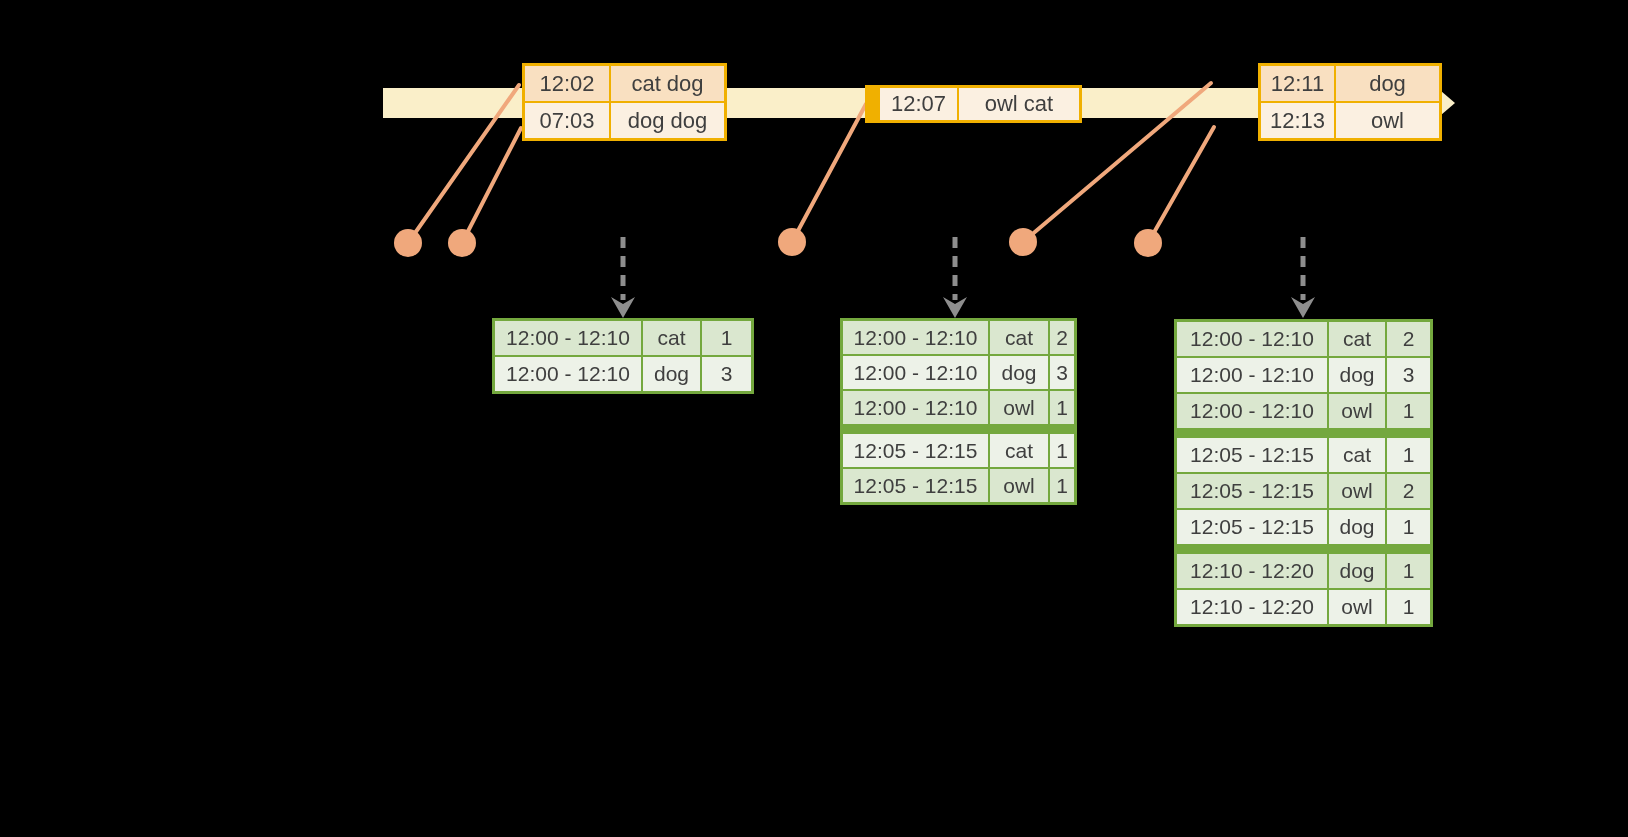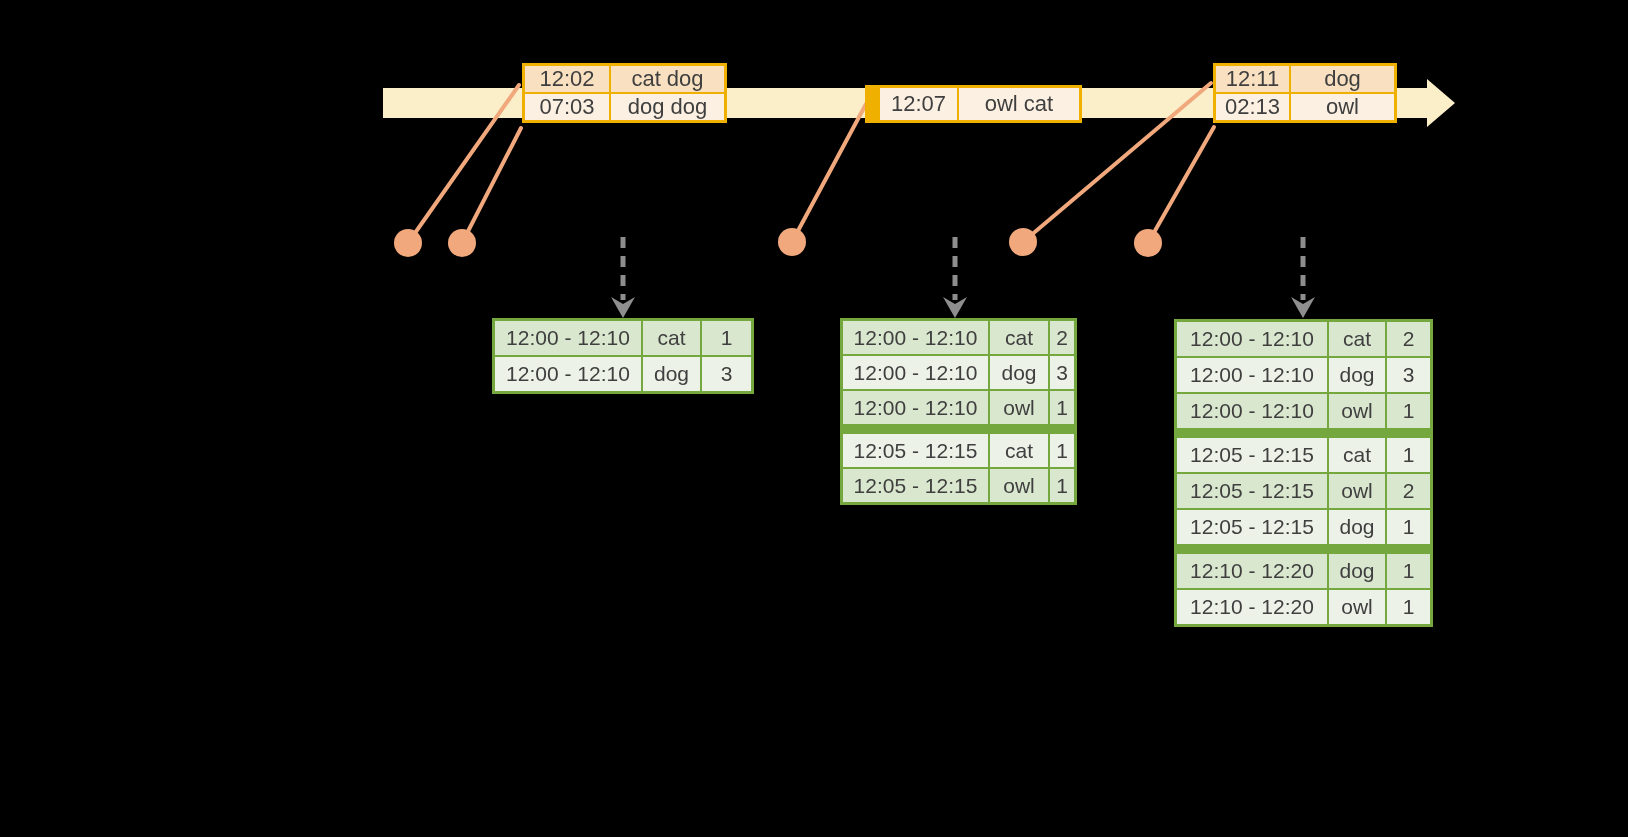--- a/index.html
+++ b/index.html
@@ -11,27 +11,27 @@
   .tbar { position:absolute; left:383px; top:88px; width:1044px; height:30px; background:#FAEFC9; z-index:1; }
   .thead { position:absolute; left:1427px; top:79px; width:0; height:0; z-index:1;
            border-top:24px solid transparent; border-bottom:24px solid transparent; border-left:28px solid #FAEFC9; }
   
   .overlay { position:absolute; left:0; top:0; width:1628px; height:837px; z-index:2; pointer-events:none; }
   
   .etable { position:absolute; z-index:3; padding:3px; background:#F0B000;
             display:flex; flex-direction:column; gap:2px; }
   .etable .grow { display:flex; gap:2px; }
   .etable .cell { display:flex; align-items:center; justify-content:center;
-                  height:26px; font-size:22px; color:#3F3F3F; }
+                  height:35px; font-size:22px; color:#3F3F3F; }
   .erow-dark  .cell { background:#F9E0C1; }
   .erow-light .cell { background:#FBF0E1; }
   .et1 { left:522px; top:63px; }  .et1 .time{width:84px}  .et1 .words{width:113px}
   .et2 { left:865px; top:85px;padding-left:15px; }  .et2 .time{width:77px}  .et2 .words{width:120px}
   .et2 .cell { height:32px; }
-  .et3 { left:1213px; top:63px; } .et3 .time{width:73px}  .et3 .words{width:103px}
+  .et3 { left:1258px; top:63px; } .et3 .time{width:73px}  .et3 .words{width:103px}
   
   .gtable { position:absolute; z-index:3; padding:3px; background:#74A83E;
             display:flex; flex-direction:column; }
   .gtable .grow { display:flex; gap:2px; margin-top:2px; }
   .gtable .grow:first-child { margin-top:0; }
   .gtable .grow.gsep { margin-top:10px; }
   .gtable .cell { display:flex; align-items:center; justify-content:center;
                   height:34px; font-size:21px; color:#3F3F3F; }
   .grow-dark  .cell { background:#DAE7CF; }
   .grow-light .cell { background:#EDF2E8; }
@@ -92,21 +92,21 @@
       <div class="cell words">owl cat</div>
     </div>
   </div>
 
   <div class="etable et3">
     <div class="grow erow-dark">
       <div class="cell time">12:11</div>
       <div class="cell words">dog</div>
     </div>
     <div class="grow erow-light">
-      <div class="cell time">02:13</div>
+      <div class="cell time">12:13</div>
       <div class="cell words">owl</div>
     </div>
   </div>
 
   <div class="gtable g1">
     <div class="grow grow-dark">
       <div class="cell time">12:00 - 12:10</div>
       <div class="cell word">cat</div>
       <div class="cell cnt">1</div>
     </div>

